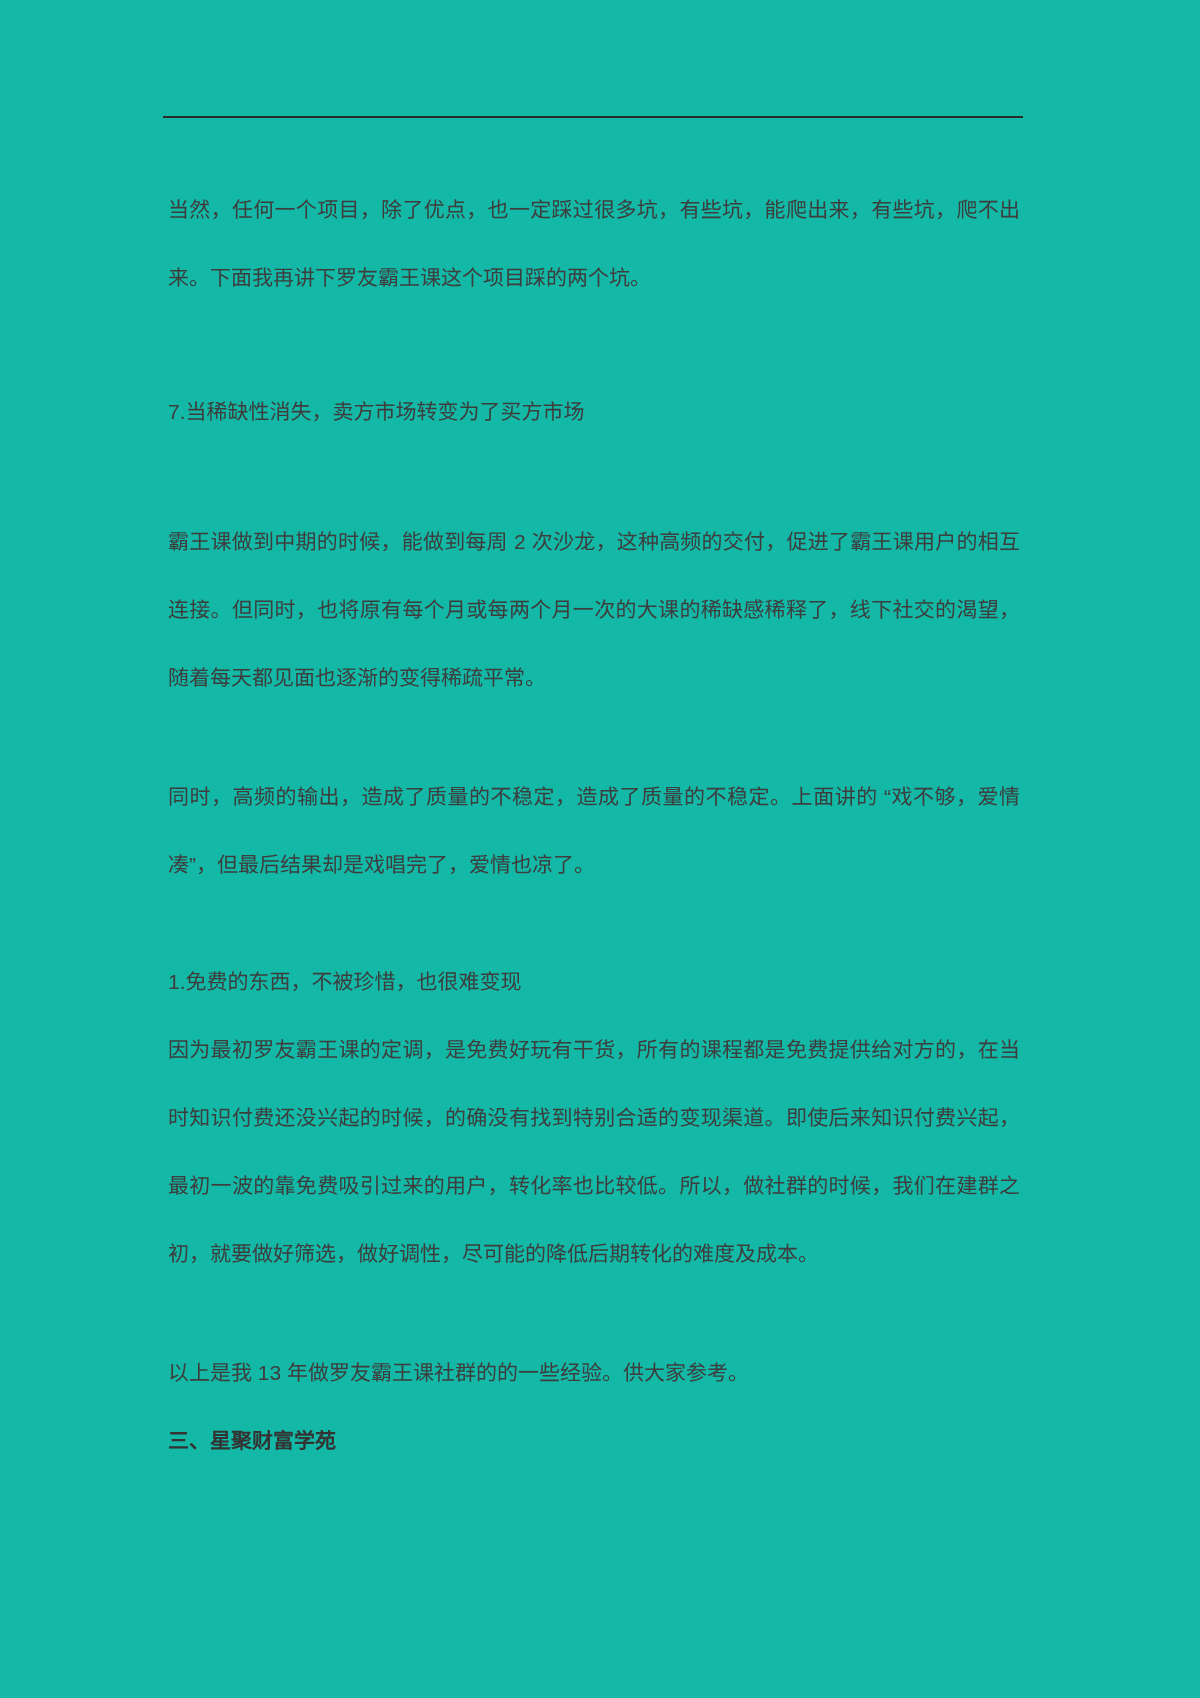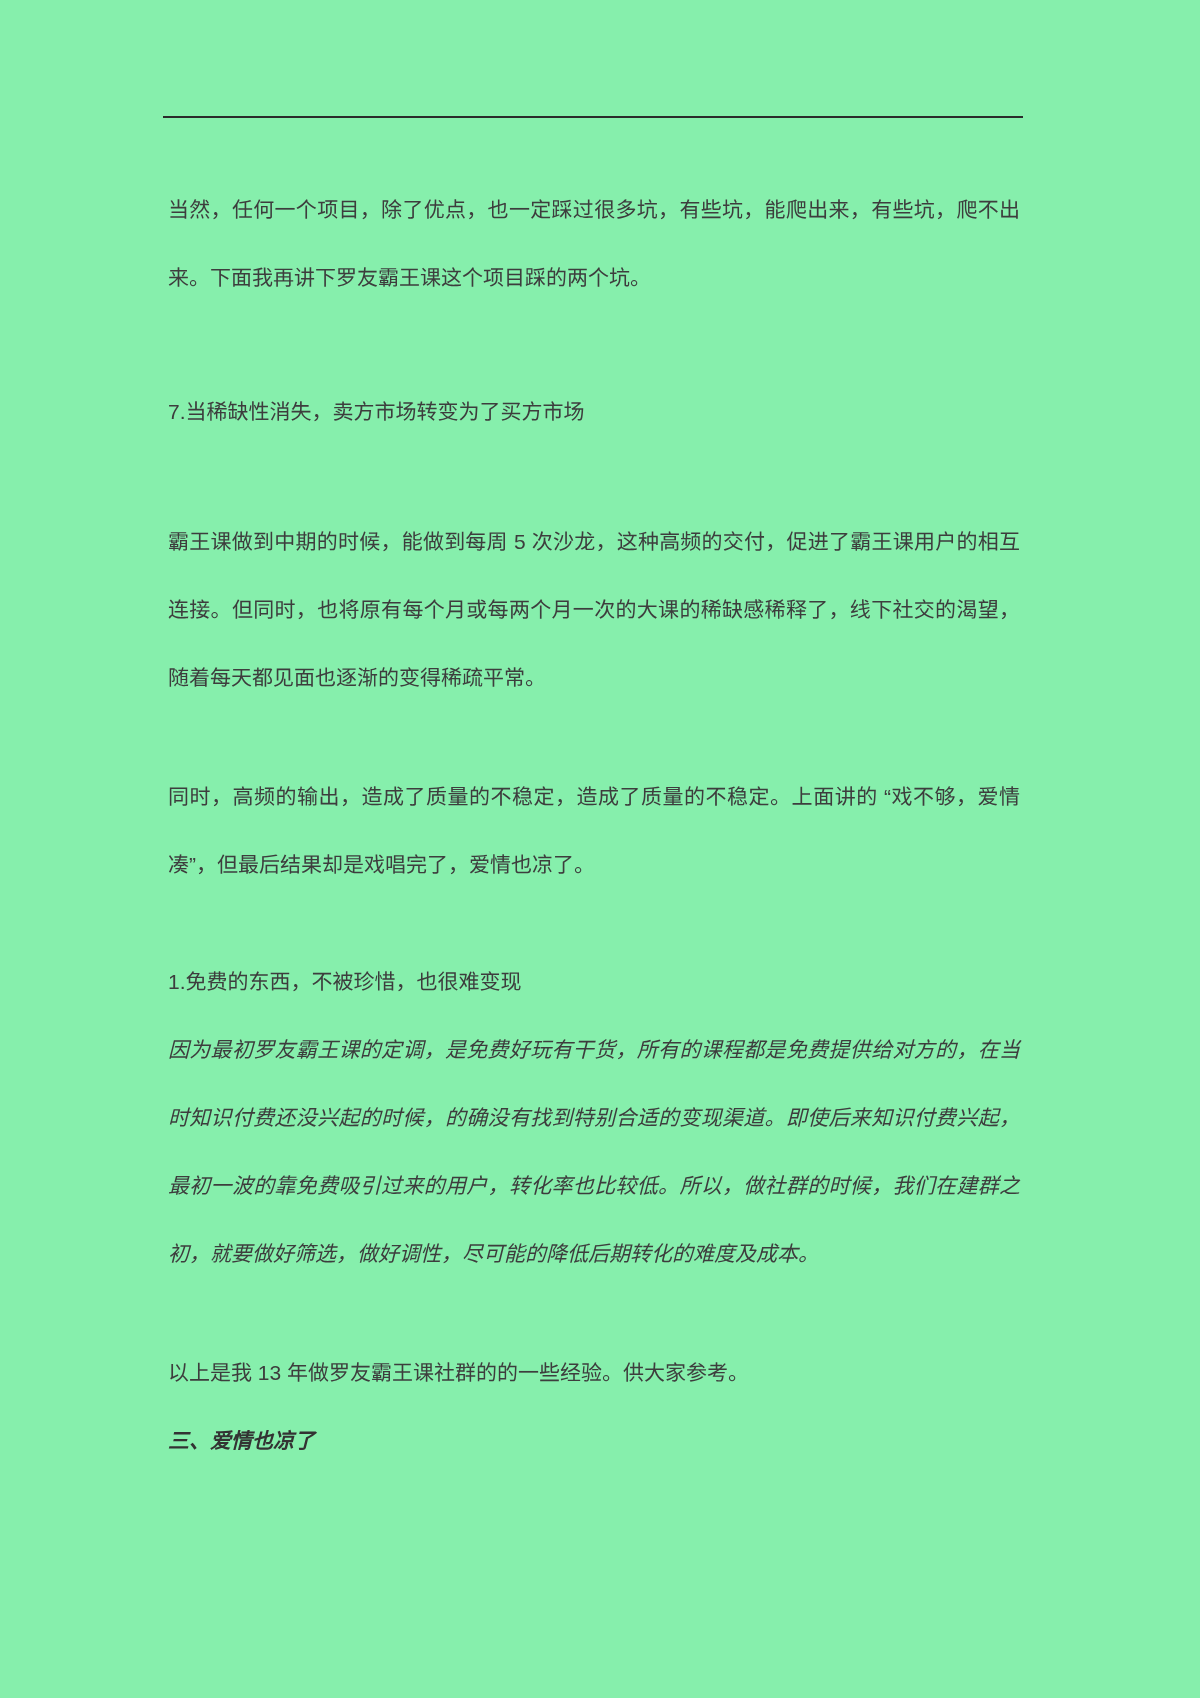--- a/index.html
+++ b/index.html
@@ -4,21 +4,21 @@
 <style>
   html, body {
     margin: 0;
     padding: 0;
     background: #ffffff;
   }
   .page {
     position: relative;
     width: 1200px;
     height: 1698px;
-    background: #86efac;
+    background: #14b8a6;
     overflow: hidden;
     font-family: "Liberation Sans", "DejaVu Sans", sans-serif;
   }
   .header-rule {
     position: absolute;
     left: 163px;
     top: 116px;
     width: 860px;
     height: 0;
     border-top: 2px solid #2b2b2b;
@@ -36,46 +36,46 @@
   }
   .content p {
     margin: 0;
     padding: 0;
   }
   .mt-first { margin-top: 176px !important; }
   .mt-h1    { margin-top: 66px  !important; }
   .mt-p3    { margin-top: 62px  !important; }
   .mt-p4    { margin-top: 51px  !important; }
   .mt-h2    { margin-top: 49px  !important; }
-  .mt-0     { margin-top: 0     !important; font-style: italic; }
+  .mt-0     { margin-top: 0     !important; }
   .mt-p7    { margin-top: 51px  !important; }
   .bold-heading {
     font-weight: 700;
     color: #333333;
   }
 </style>
 </head>
 <body>
 
 <div class="page">
 
   <div class="header-rule"></div>
 
   <div class="content">
 
     <p class="mt-first">当然，任何一个项目，除了优点，也一定踩过很多坑，有些坑，能爬出来，有些坑，爬不出来。下面我再讲下罗友霸王课这个项目踩的两个坑。</p>
 
     <p class="mt-h1">7.当稀缺性消失，卖方市场转变为了买方市场</p>
 
-    <p class="mt-p3">霸王课做到中期的时候，能做到每周 5 次沙龙，这种高频的交付，促进了霸王课用户的相互连接。但同时，也将原有每个月或每两个月一次的大课的稀缺感稀释了，线下社交的渴望，随着每天都见面也逐渐的变得稀疏平常。</p>
+    <p class="mt-p3">霸王课做到中期的时候，能做到每周 2 次沙龙，这种高频的交付，促进了霸王课用户的相互连接。但同时，也将原有每个月或每两个月一次的大课的稀缺感稀释了，线下社交的渴望，随着每天都见面也逐渐的变得稀疏平常。</p>
 
     <p class="mt-p4">同时，高频的输出，造成了质量的不稳定，造成了质量的不稳定。上面讲的 “戏不够，爱情凑”，但最后结果却是戏唱完了，爱情也凉了。</p>
 
     <p class="mt-h2">1.免费的东西，不被珍惜，也很难变现</p>
 
     <p class="mt-0">因为最初罗友霸王课的定调，是免费好玩有干货，所有的课程都是免费提供给对方的，在当时知识付费还没兴起的时候，的确没有找到特别合适的变现渠道。即使后来知识付费兴起，最初一波的靠免费吸引过来的用户，转化率也比较低。所以，做社群的时候，我们在建群之初，就要做好筛选，做好调性，尽可能的降低后期转化的难度及成本。</p>
 
     <p class="mt-p7">以上是我 13 年做罗友霸王课社群的的一些经验。供大家参考。</p>
 
-    <p class="mt-0 bold-heading">三、爱情也凉了</p>
+    <p class="mt-0 bold-heading">三、星聚财富学苑</p>
 
   </div>
 </div>
 
 </body></html>

